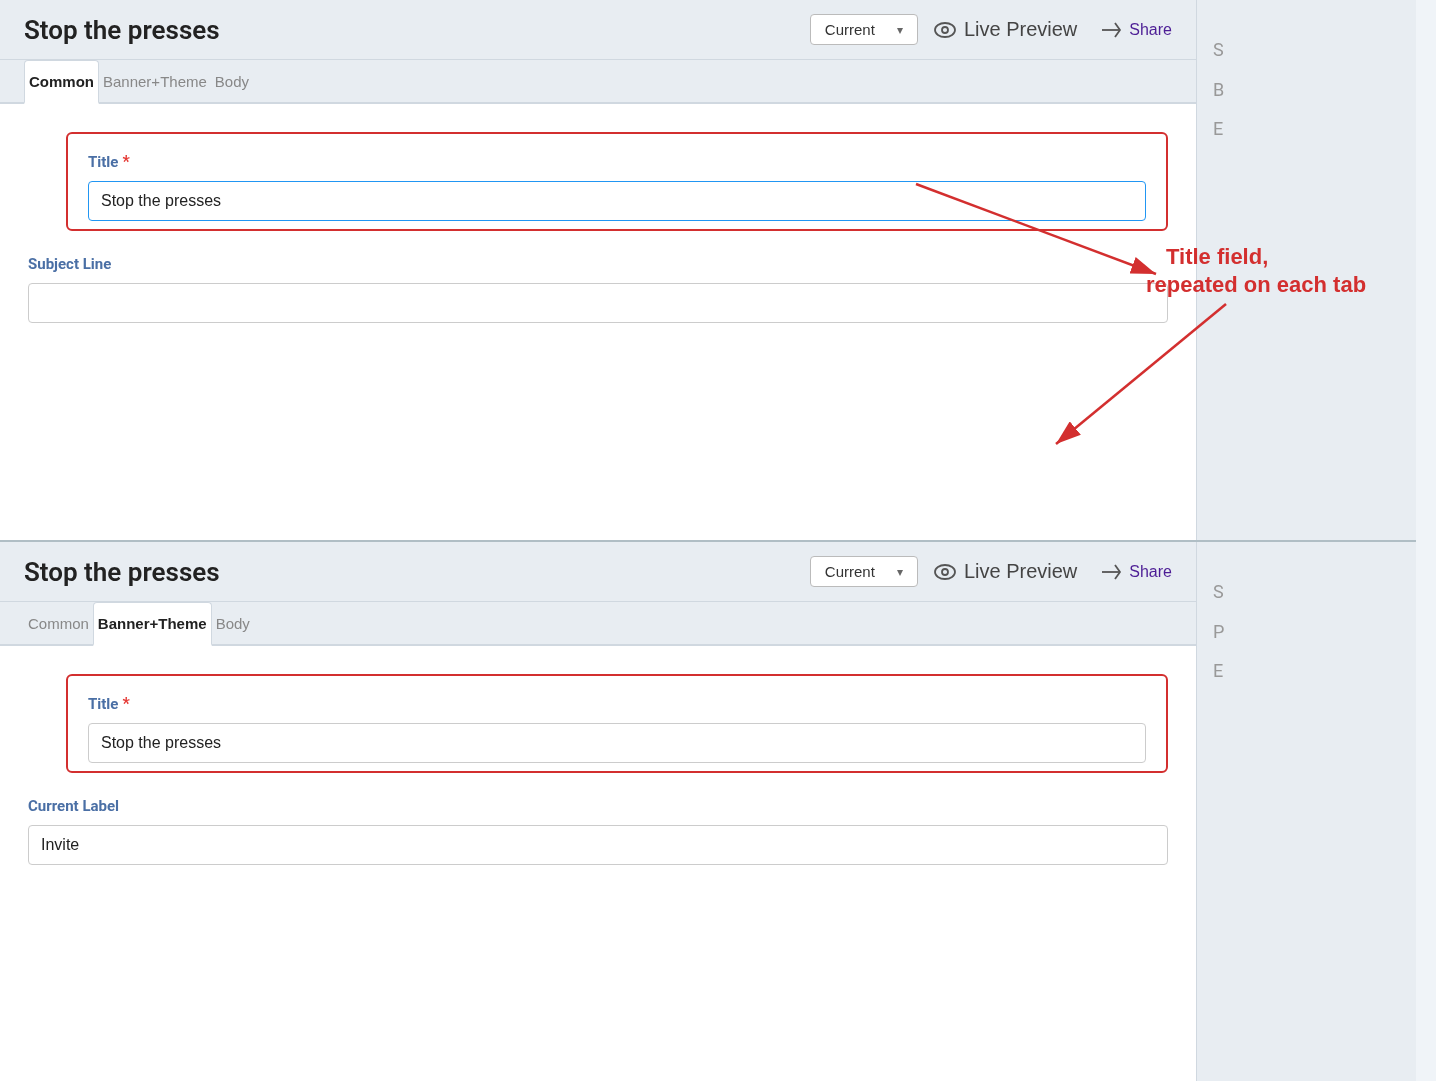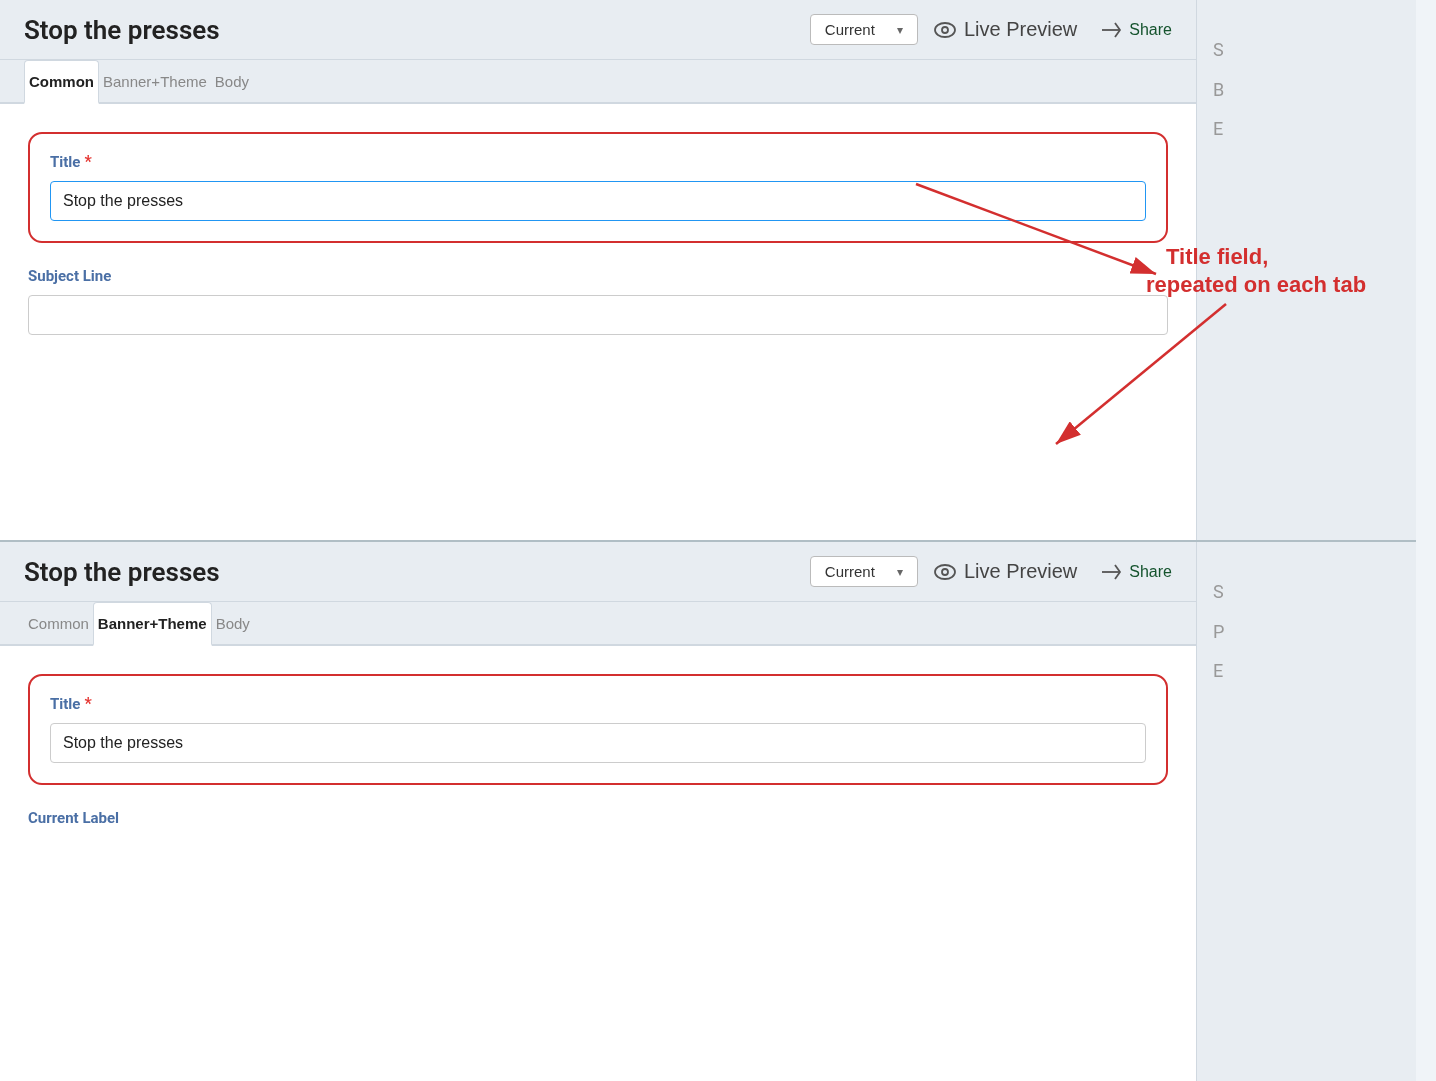--- a/index.html
+++ b/index.html
@@ -60,21 +60,21 @@
       color: #444;
       cursor: pointer;
       background: none;
       border: none;
     }
     .share-btn {
       display: flex;
       align-items: center;
       gap: 8px;
       font-size: 16px;
-      color: #14532d;
+      color: #4c1d95;
       cursor: pointer;
       background: none;
       border: none;
     }
 
     
     .tab-bar {
       display: flex;
       background: #e8edf2;
       padding: 0 24px;
@@ -106,23 +106,24 @@
     
     .content {
       background: #fff;
       padding: 28px 28px 36px 28px;
       position: relative;
     }
 
     
     .red-outline-section {
       border: 2px solid #d32f2f;
-      border-radius: 14px;
-      padding: 18px 20px 20px 20px;
+      border-radius: 6px;
+      padding: 18px 20px 8px 20px;
       margin-bottom: 24px;
+      margin-left: 38px;
     }
 
     .field-label {
       font-size: 15px;
       font-weight: 700;
       color: #4a6fa5;
       margin-bottom: 10px;
       display: flex;
       align-items: center;
       gap: 4px;
@@ -329,20 +330,21 @@
               <span>Title</span>
               <span class="required">*</span>
             </div>
             <input class="field-input-plain" type="text" value="Stop the presses" style="">
           </div>
 
           <div style="margin-bottom:20px;">
             <div class="field-label">
               <span>Current Label</span>
             </div>
+            <input class="field-input-plain" type="text" value="Invite" style="">
           </div>
 
         </div>
       </div>
 
       <div class="right-col">
         <div class="right-col-letter">
           <div>S</div>
           <div>P</div>
           <div>E</div>

